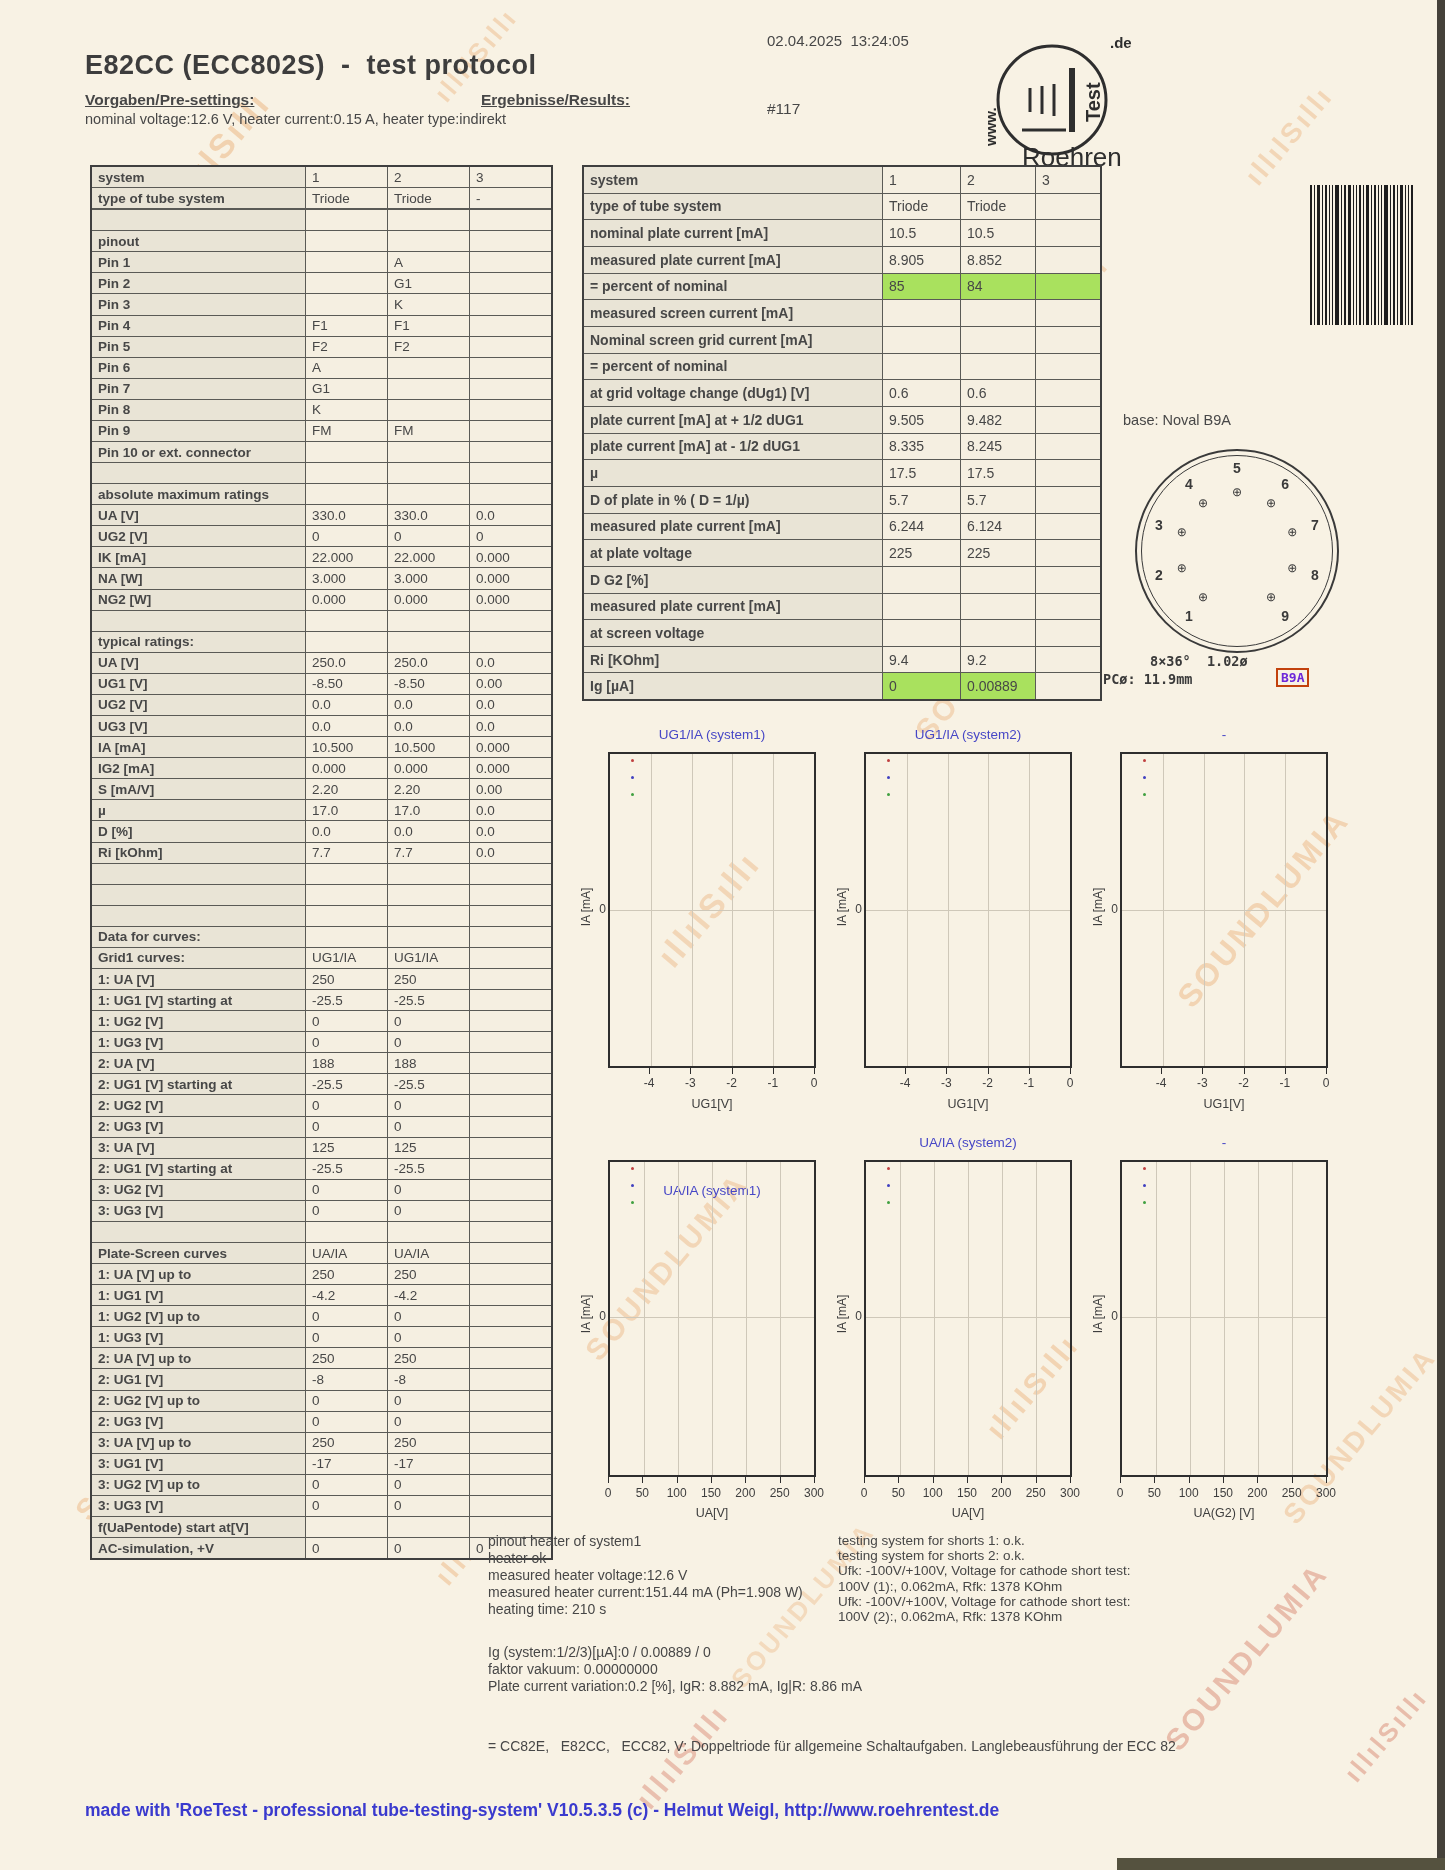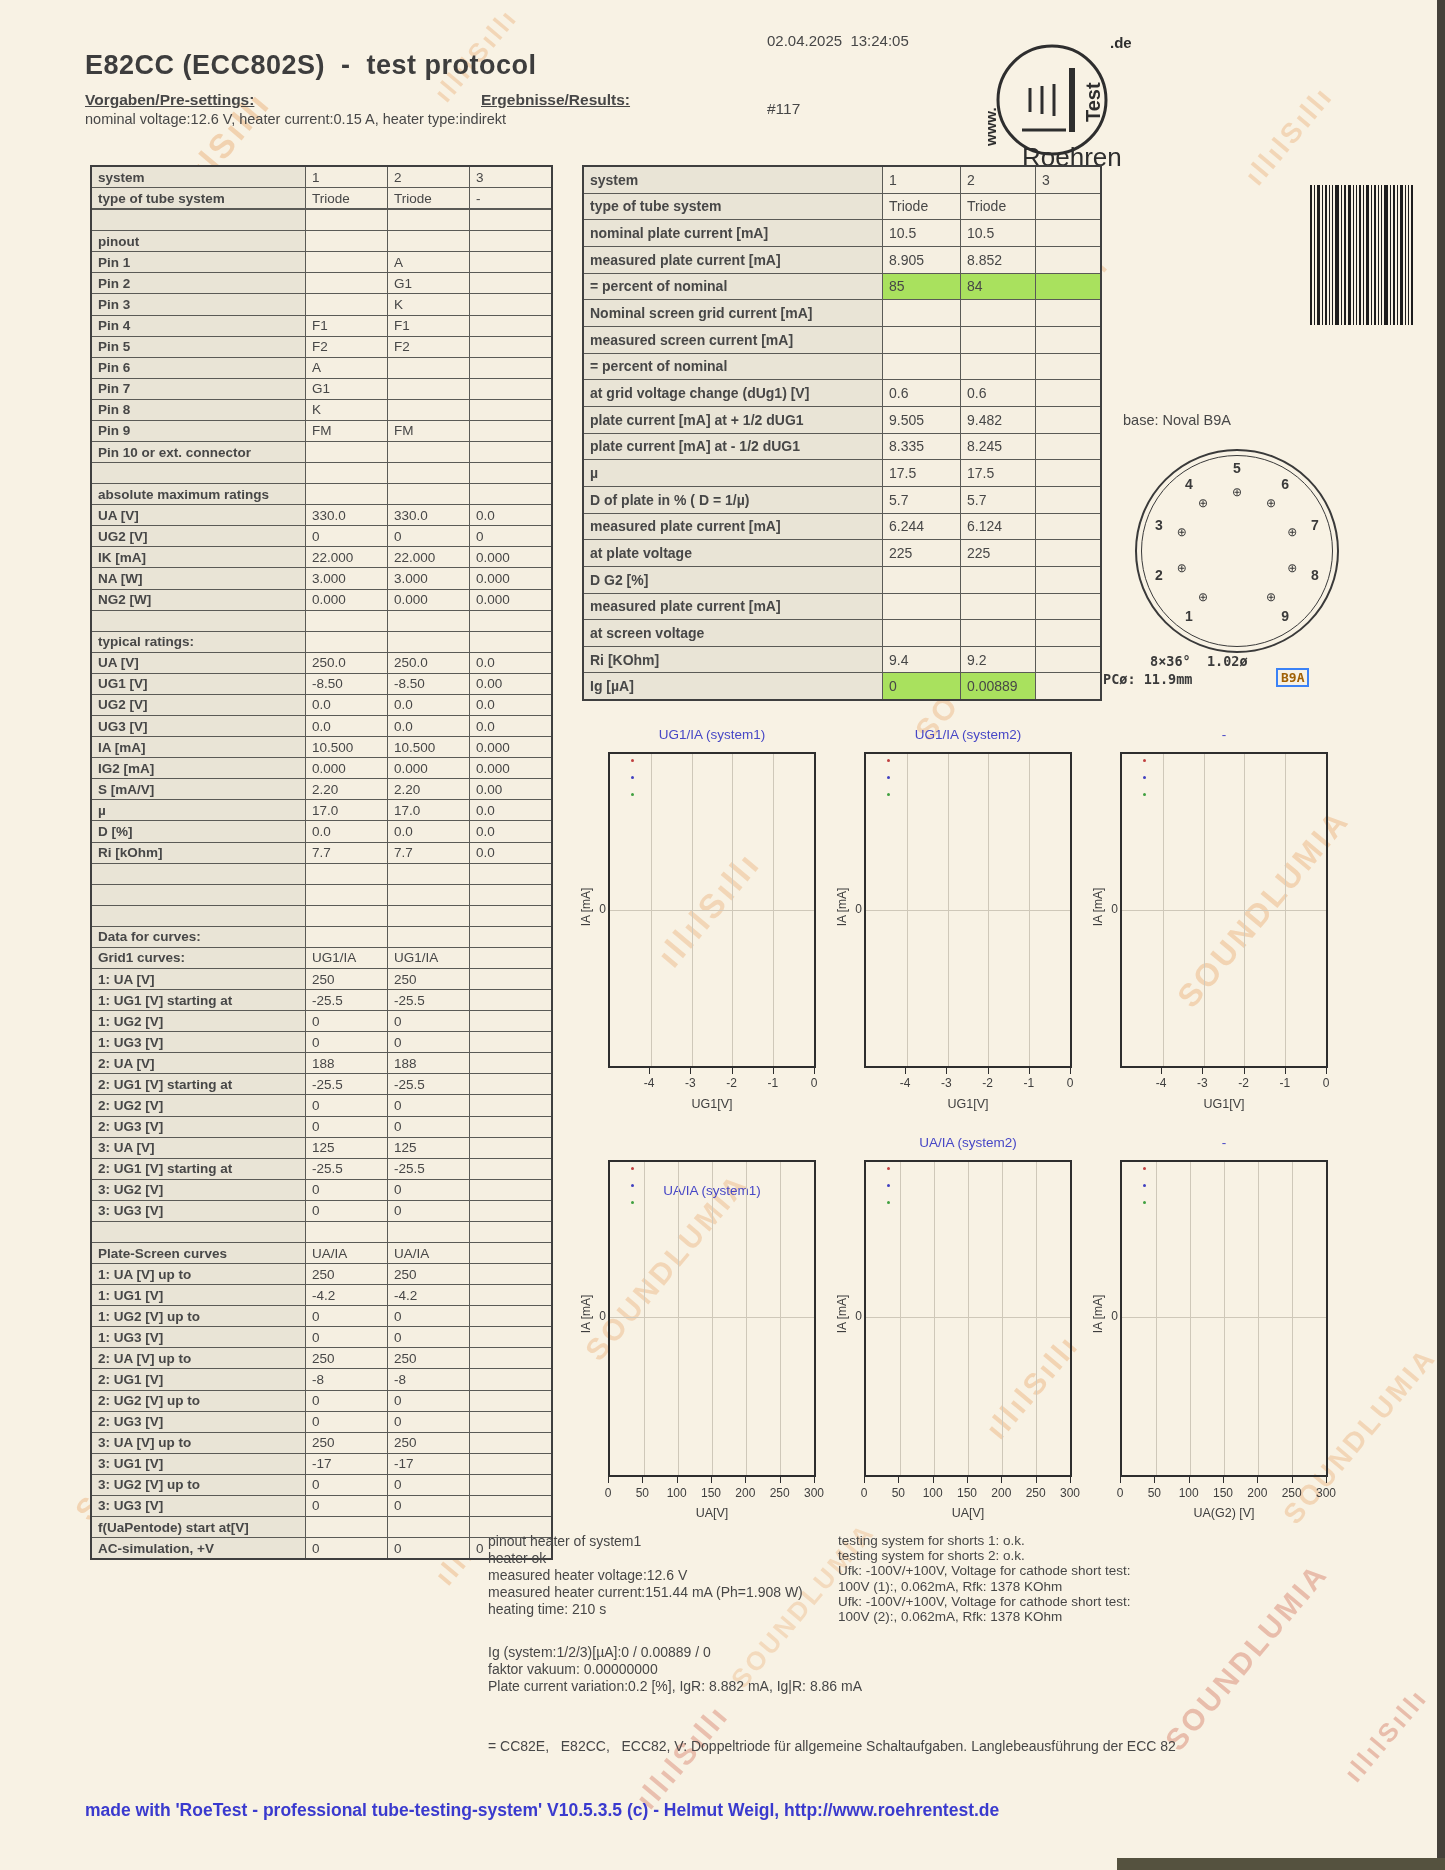--- a/index.html
+++ b/index.html
@@ -43,21 +43,21 @@
   .ticklabel{position:absolute;width:44px;margin-left:-22px;text-align:center;font-size:12px;color:#3e3e3e;}
   .xlabel{position:absolute;text-align:center;font-size:12.5px;color:#3e3e3e;}
   .ylabel{position:absolute;font-size:12px;color:#3e3e3e;transform:rotate(-90deg);transform-origin:center;width:80px;text-align:center;}
   .yzero{position:absolute;font-size:12px;color:#3e3e3e;width:14px;text-align:right;}
   .dot{position:absolute;width:3px;height:3px;border-radius:50%;}
   
   .sock-circle{border-radius:50%;border:2px solid #3a3a3a;box-sizing:border-box;}
   .sock-num{position:absolute;font-weight:bold;font-size:14px;color:#3a3a3a;width:16px;text-align:center;}
   .sock-pin{position:absolute;font-size:12px;color:#3a3a3a;width:14px;text-align:center;}
   .sock-cap{font-family:"DejaVu Sans Mono", monospace;font-weight:bold;font-size:13.5px;color:#3a3a3a;}
-  .b9a-badge{font-family:"DejaVu Sans Mono", monospace;font-weight:bold;font-size:13px;color:#a16207;border:2px solid #3b82f6;padding:0 3px;}
+  .b9a-badge{font-family:"DejaVu Sans Mono", monospace;font-weight:bold;font-size:13px;color:#6d28d9;border:2px solid #c2410c;padding:0 3px;}
   
   .note{font-size:14px;line-height:17px;}
   .note2{font-size:13.5px;line-height:15.2px;}
   .desc{font-size:14px;line-height:16px;}
   .footer{font-size:17.5px;font-weight:bold;color:#3a3ace;}
   
   .wm{position:absolute;font-weight:bold;letter-spacing:3px;transform:rotate(-50deg);pointer-events:none;}
   .edge{background:#45413a;}
   .bar{display:inline-block;background:#1d1d1d;height:100%;vertical-align:top;}
 </style>
@@ -535,27 +535,27 @@
       <div class="tcell val v2">8.852</div>
       <div class="tcell val v3"></div>
     </div>
     <div class="trow">
       <div class="tcell lbl">= percent of nominal</div>
       <div class="tcell val v1 hl">85</div>
       <div class="tcell val v2 hl">84</div>
       <div class="tcell val v3 hl"></div>
     </div>
     <div class="trow">
-      <div class="tcell lbl">Nominal screen grid current [mA]</div>
+      <div class="tcell lbl">measured screen current [mA]</div>
       <div class="tcell val v1"></div>
       <div class="tcell val v2"></div>
       <div class="tcell val v3"></div>
     </div>
     <div class="trow">
-      <div class="tcell lbl">measured screen current [mA]</div>
+      <div class="tcell lbl">Nominal screen grid current [mA]</div>
       <div class="tcell val v1"></div>
       <div class="tcell val v2"></div>
       <div class="tcell val v3"></div>
     </div>
     <div class="trow">
       <div class="tcell lbl">= percent of nominal</div>
       <div class="tcell val v1"></div>
       <div class="tcell val v2"></div>
       <div class="tcell val v3"></div>
     </div>

